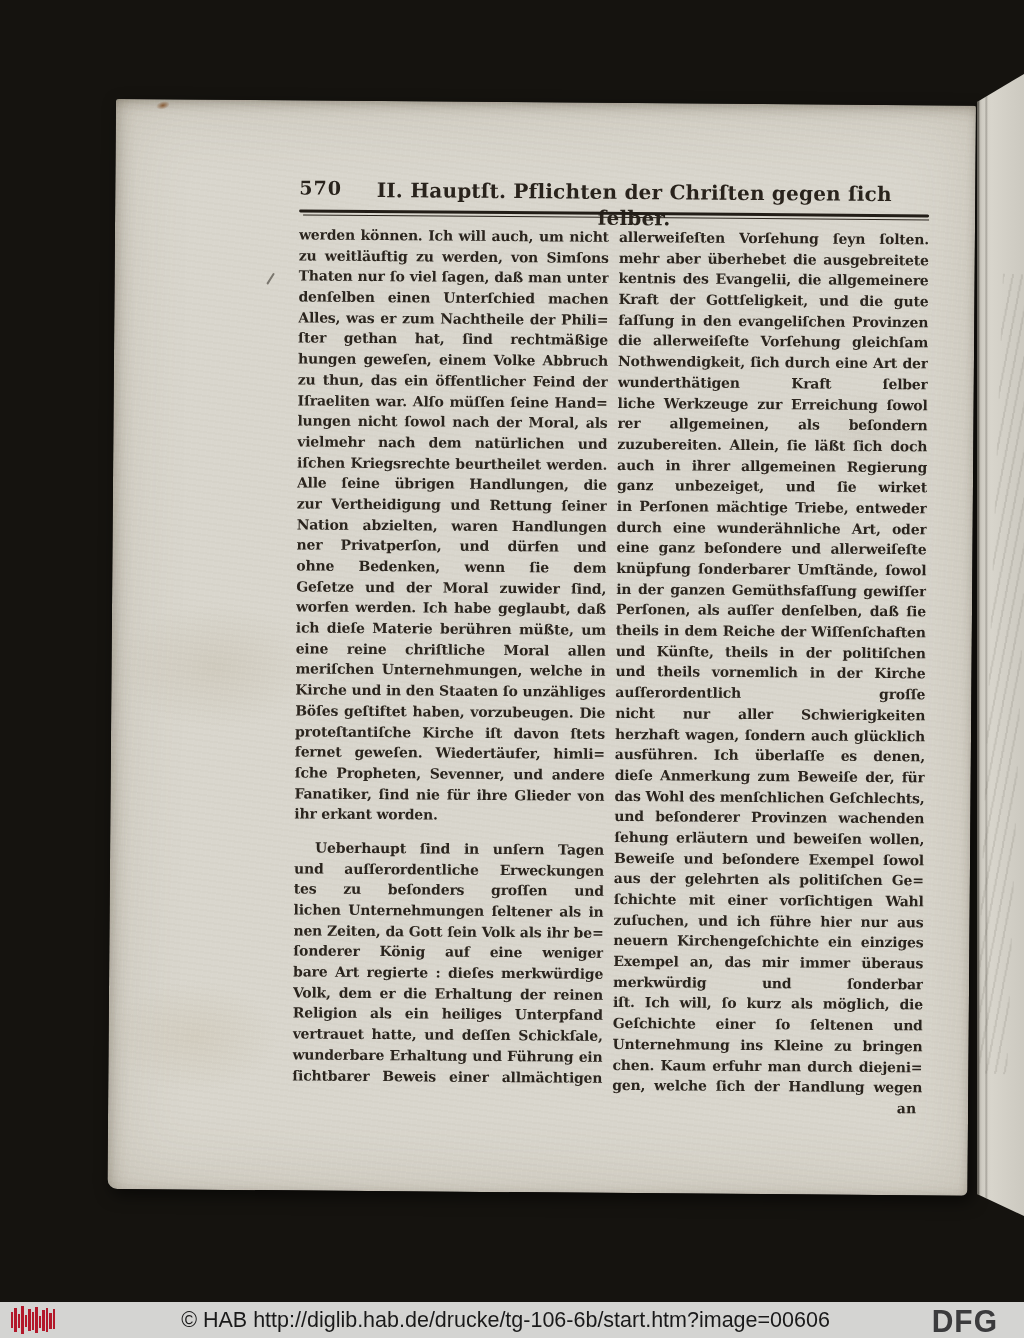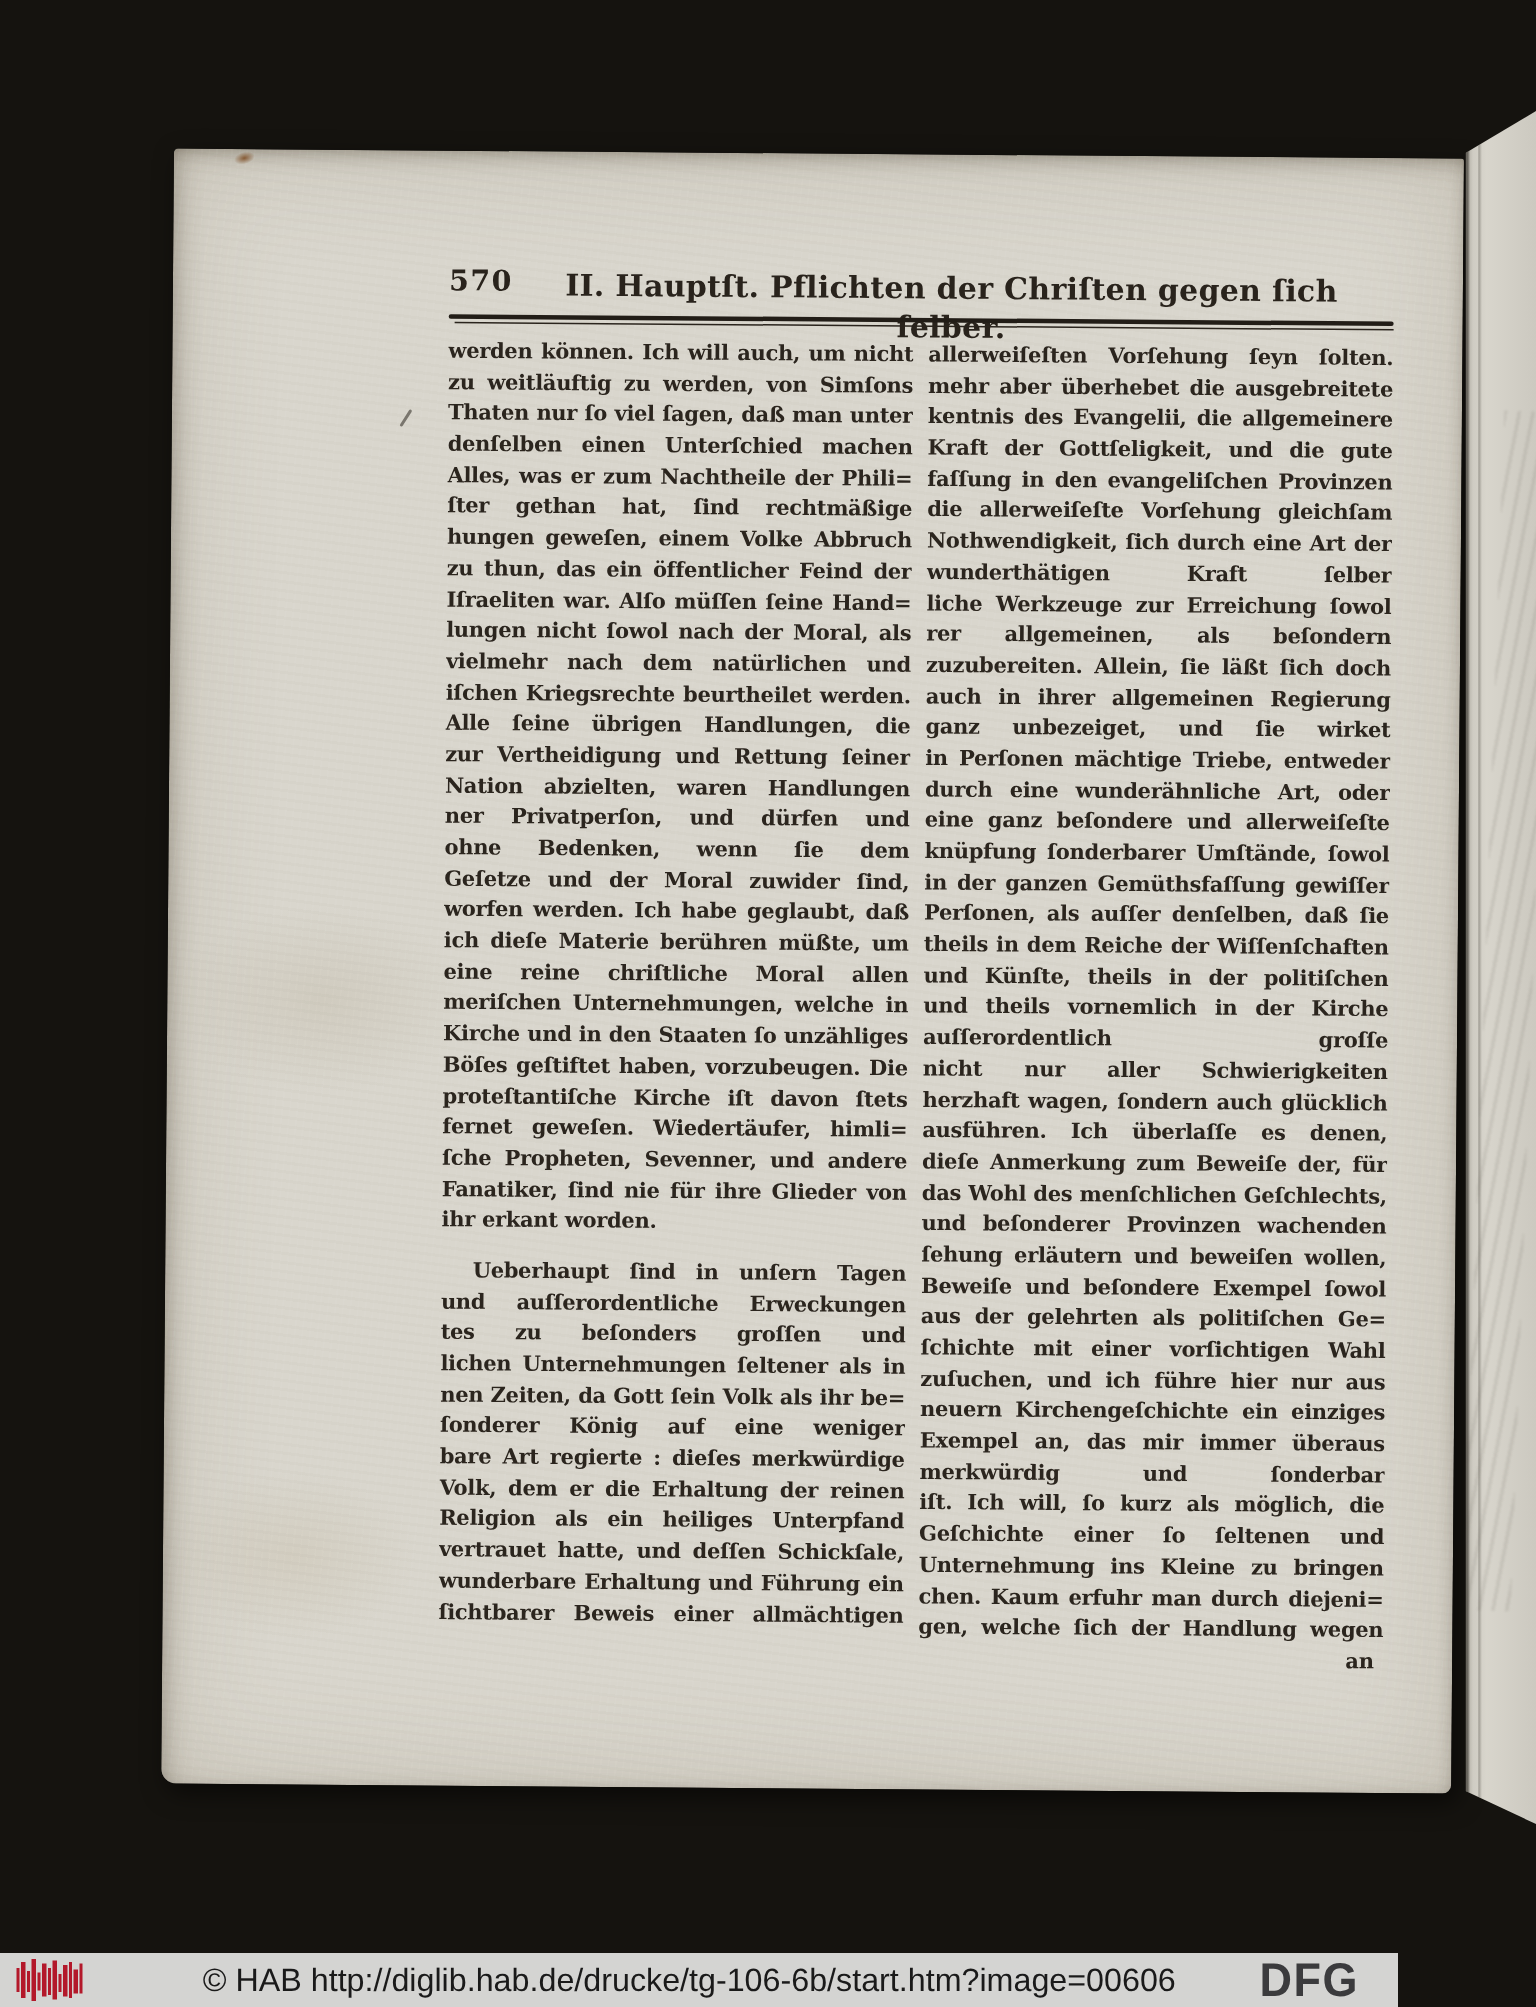--- a/index.html
+++ b/index.html
@@ -79,21 +79,21 @@
       linear-gradient(90deg, transparent 8px, rgba(70,66,58,.35) 9px, transparent 11px);
   }
   .next-page-strip::after{ 
     content:"";position:absolute;left:12px;top:200px;width:32px;height:800px;
     background:repeating-linear-gradient(99deg, rgba(105,100,90,.28) 0 2px, transparent 2px 9px);
     filter:blur(.6px);opacity:.55;
     transform:rotate(2deg);
   }
   
   .footer-bar{
-    position:absolute;left:0;top:1302px;width:932px;height:36px;
+    position:absolute;left:0;top:1302px;width:1024px;height:36px;
     background:#d4d4d2;display:flex;align-items:center;
   }
   .hab-logo{position:absolute;left:10px;top:4px;}
   .footer-url{
     position:absolute;left:50%;transform:translateX(-51%);
     font-family:"Liberation Sans",sans-serif;font-size:21.5px;color:#1a1a1a;
     white-space:nowrap;
   }
   .dfg-logo{
     position:absolute;right:26px;top:2px;

